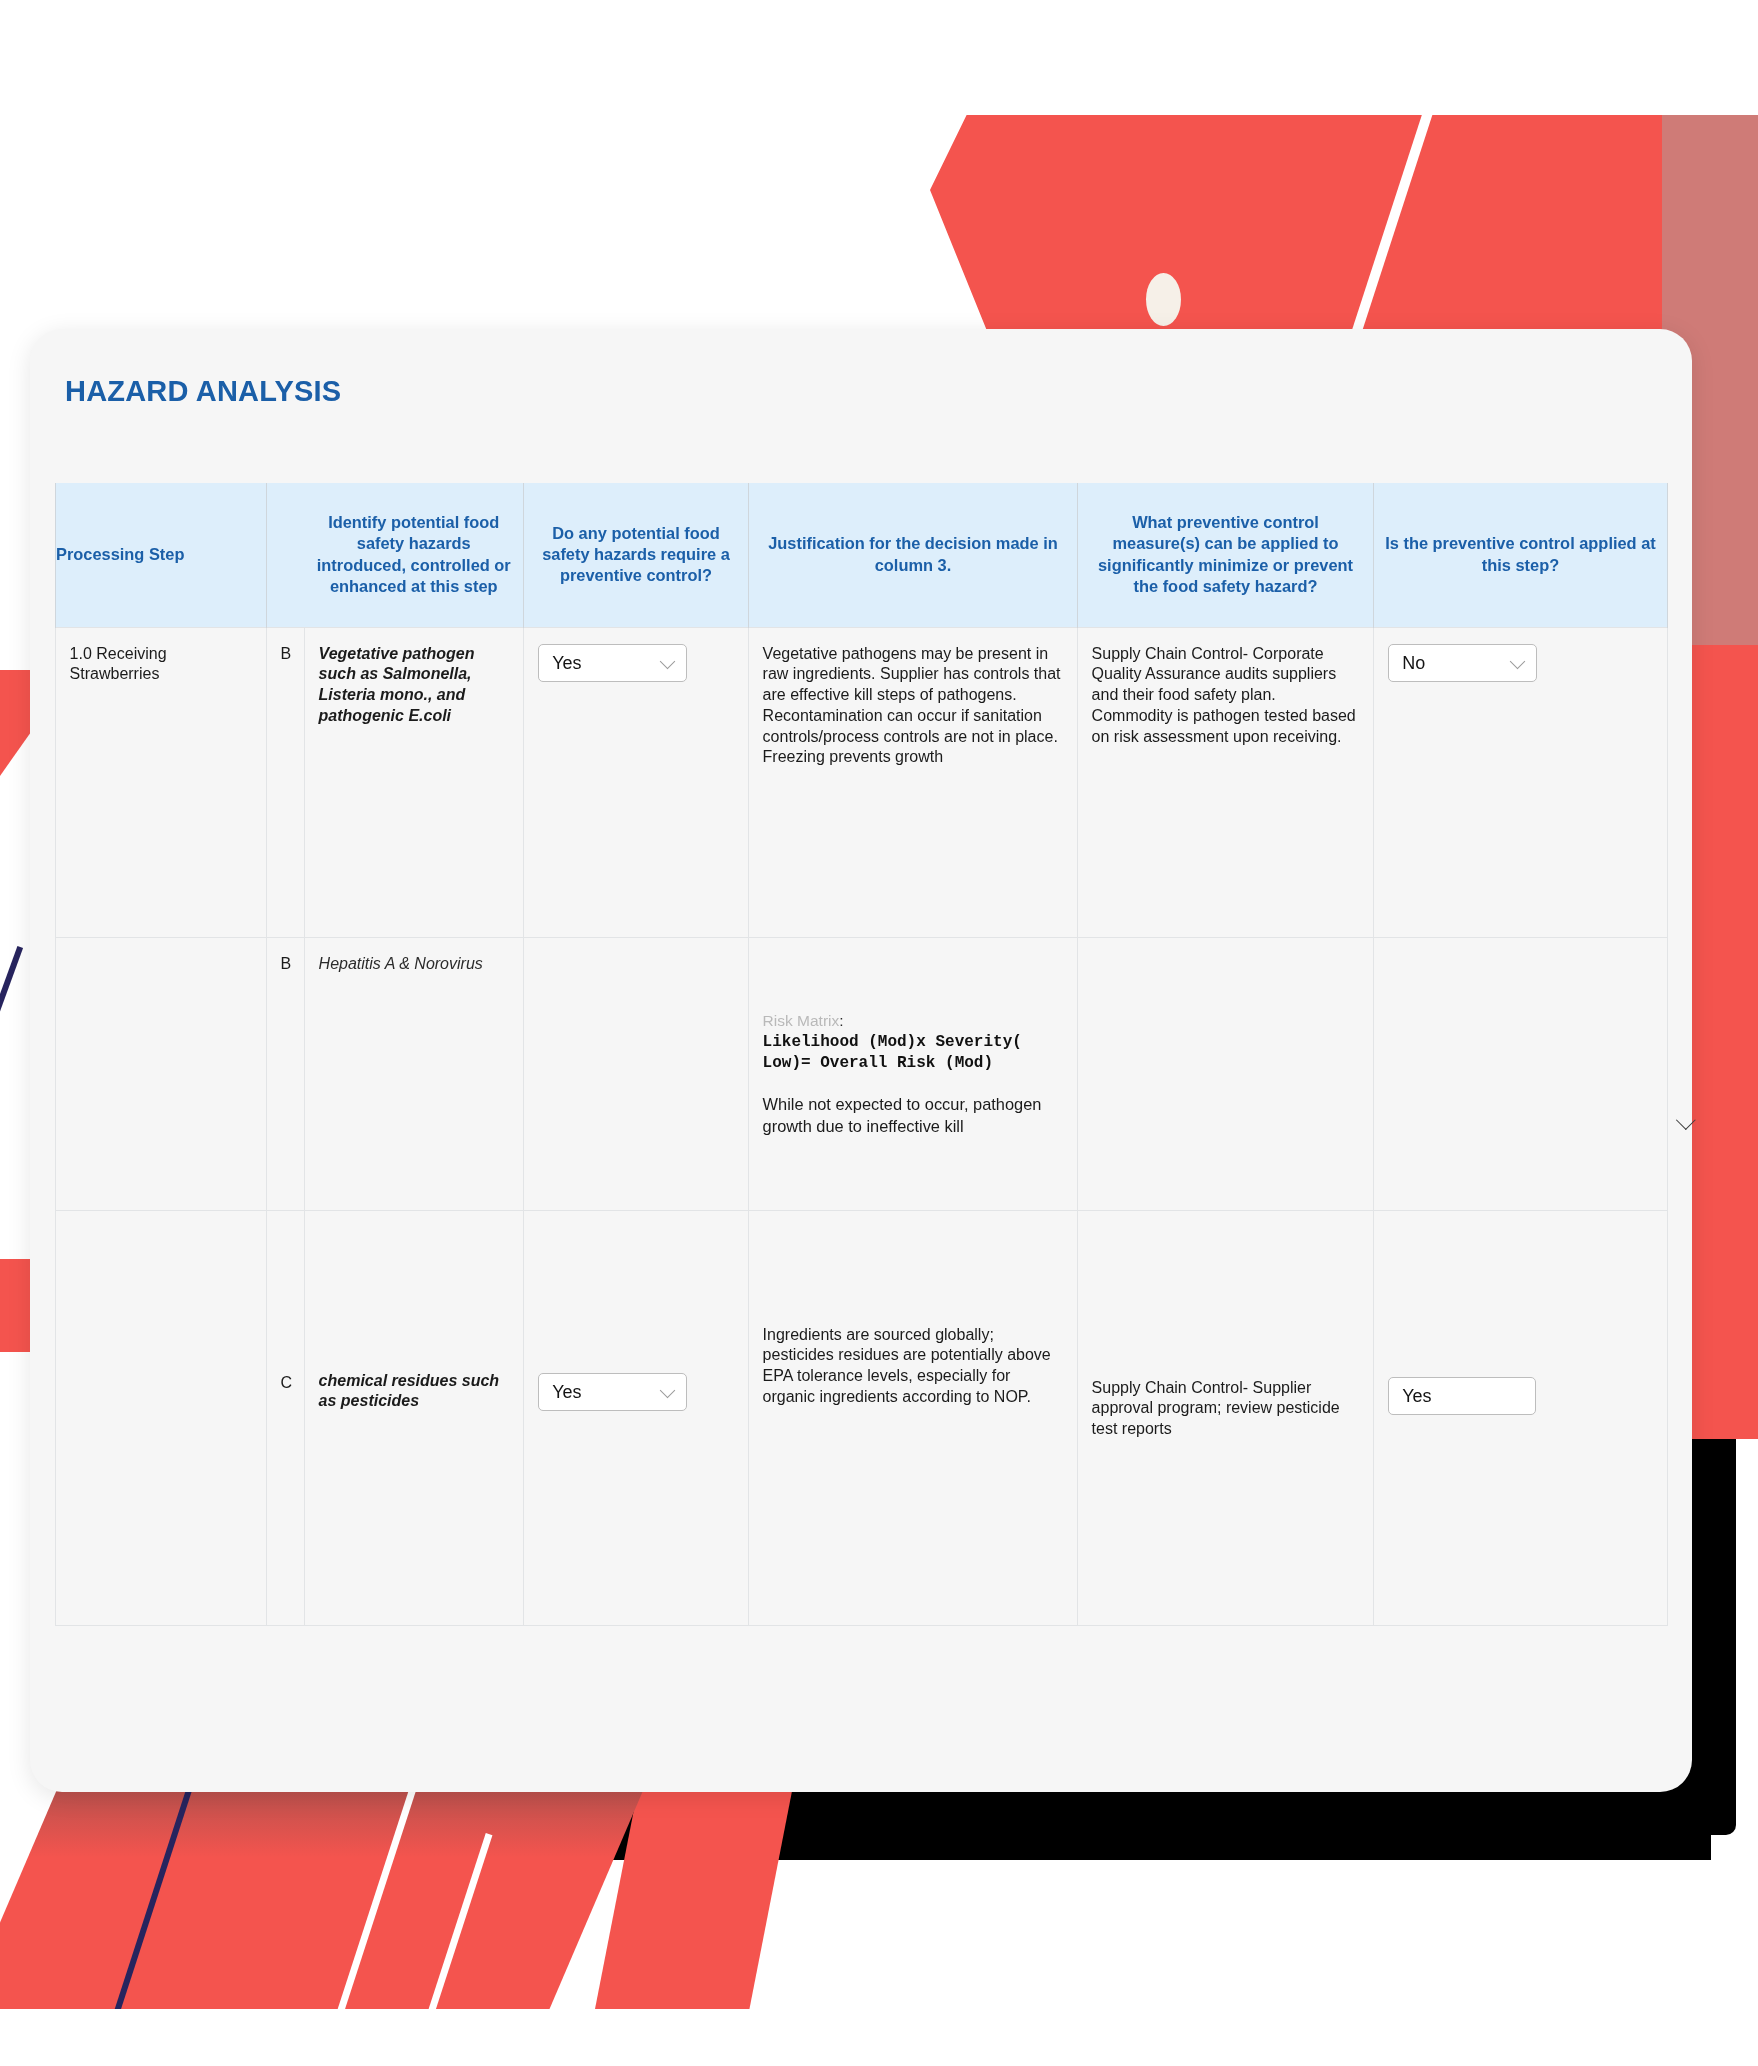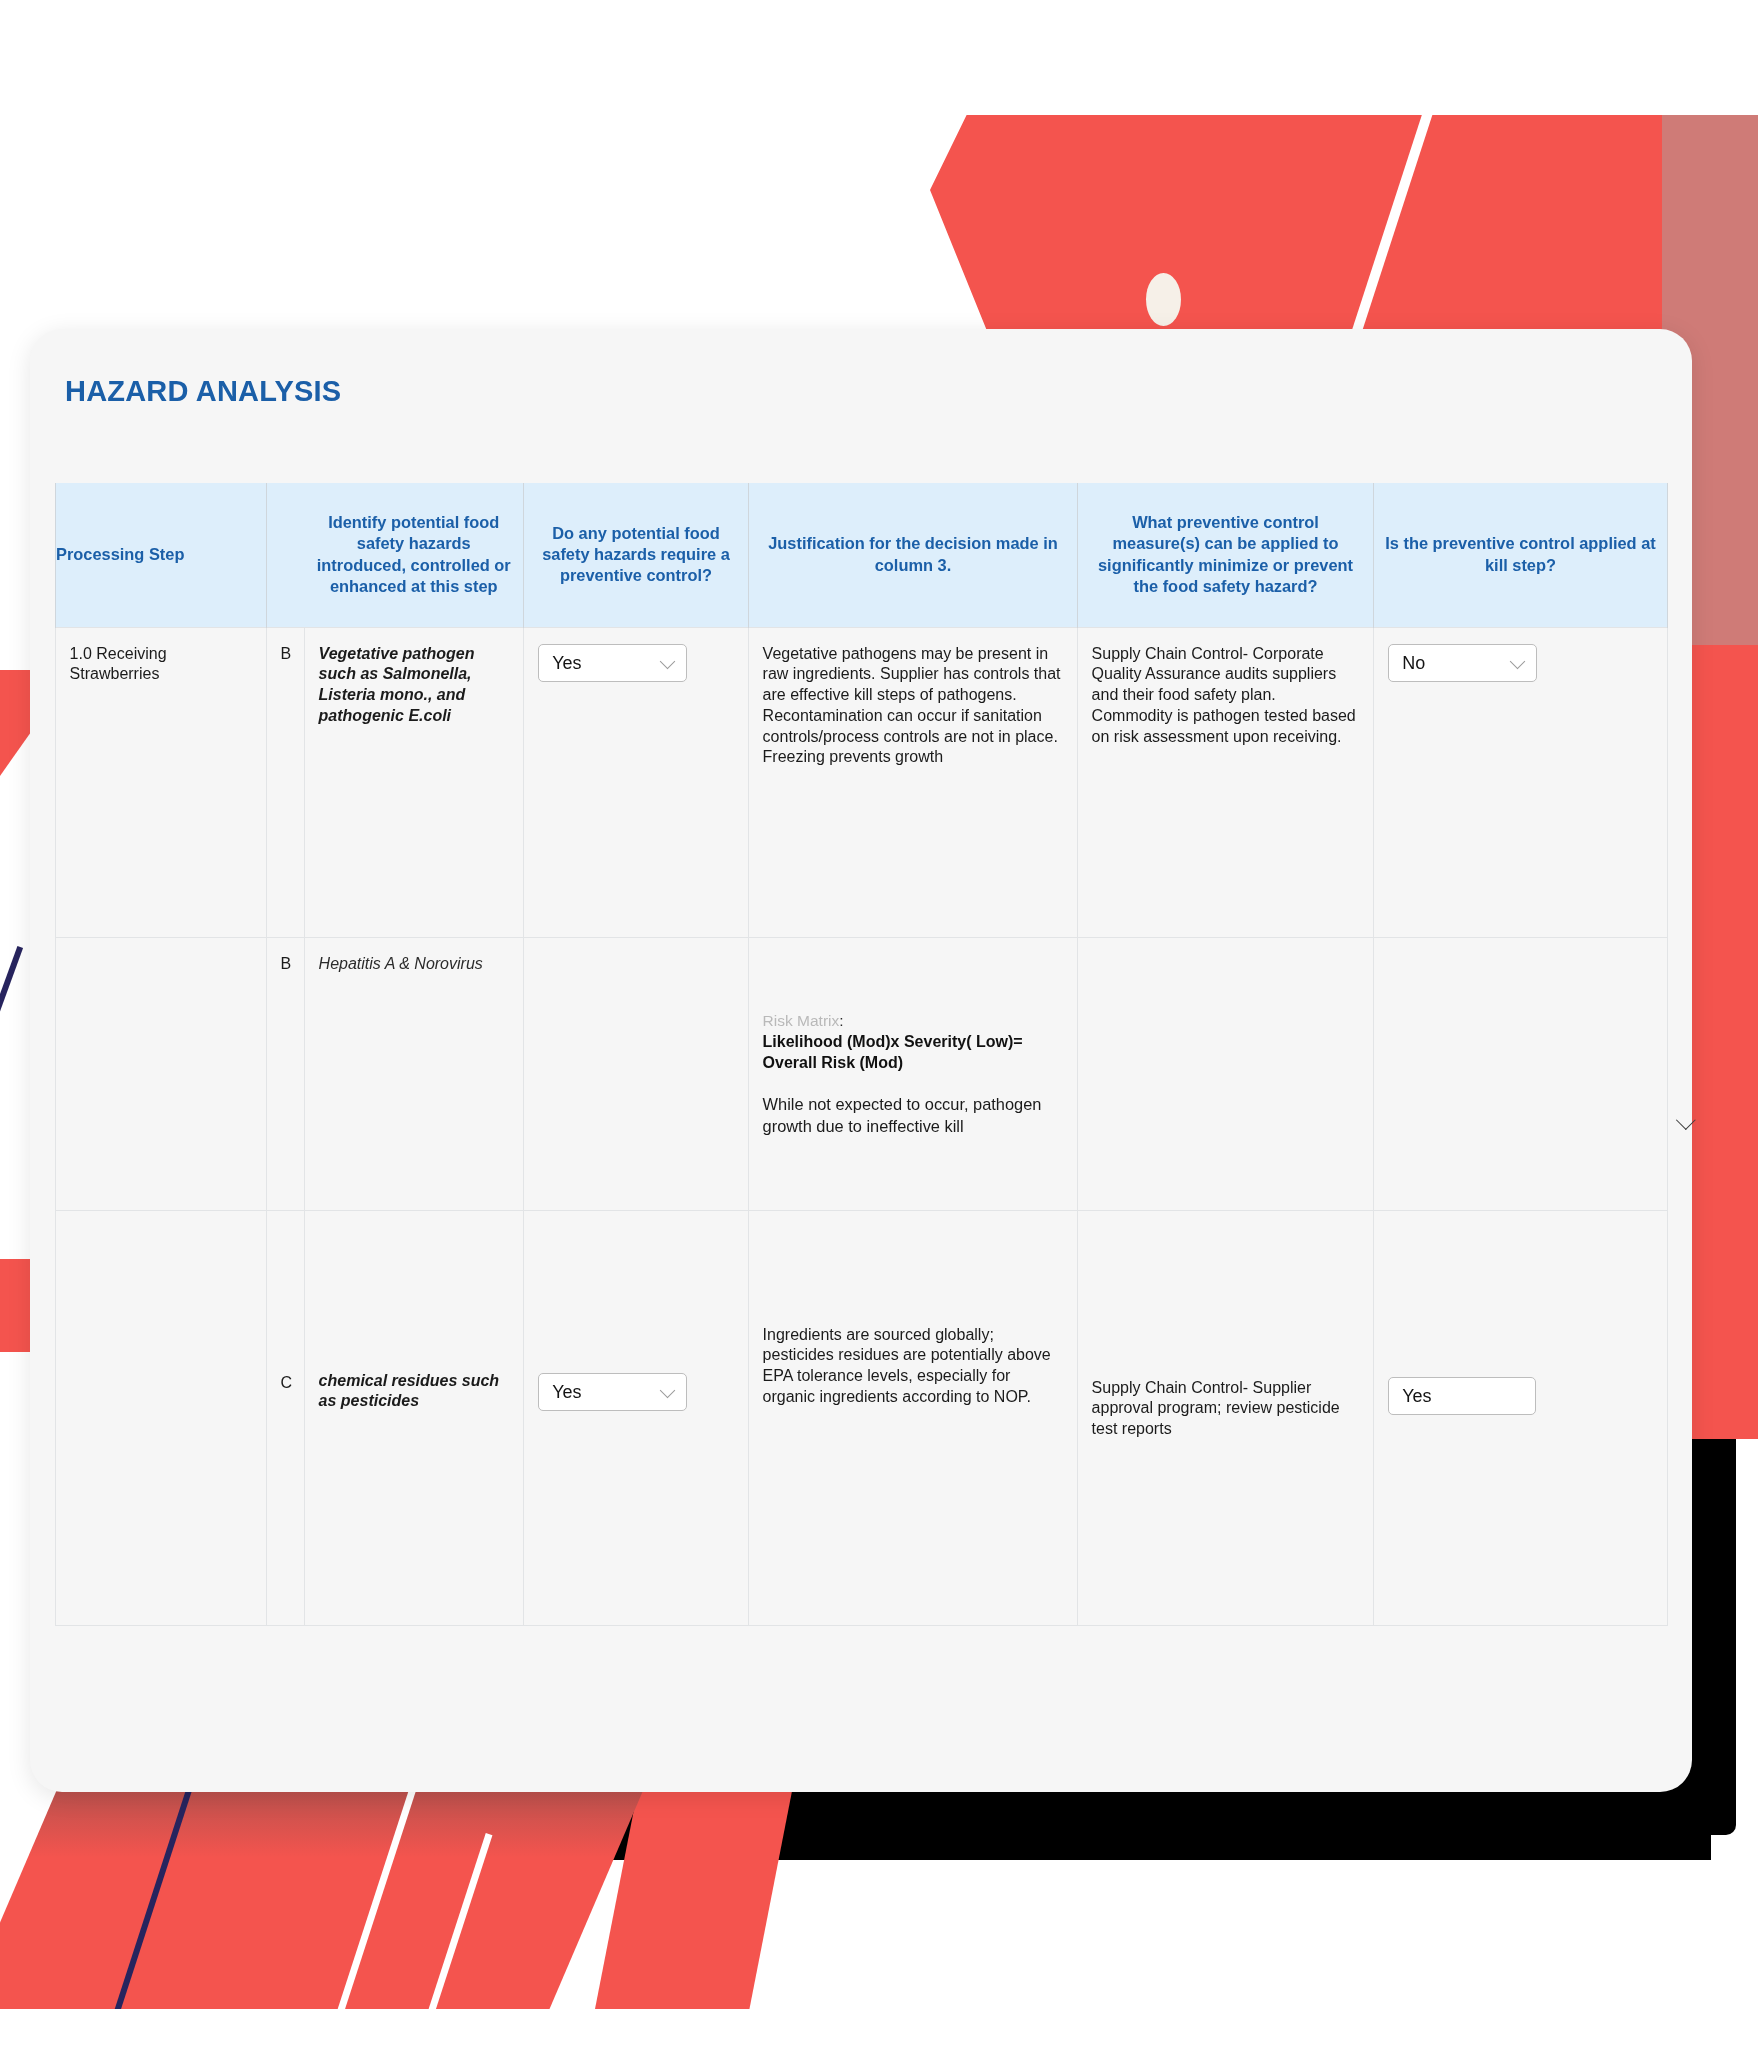--- a/index.html
+++ b/index.html
@@ -274,20 +274,21 @@
     font-size: 15.5px;
     font-weight: 500;
   }
   .risk-label .colon { color: #2a2a2a; }
   .risk-line {
     font-weight: 700;
     font-size: 16px;
     color: #111111;
     line-height: 1.30;
     margin-top: 1.2px;
+    font-family: Liberation Mono, monospace;
   }
   .risk-note {
     margin-top: 21px;
     margin-left: 0;
     font-size: 16.4px;
     line-height: 1.33;
     color: #1b1b1b;
   }
 
   
@@ -390,21 +391,21 @@
         </colgroup>
 
         <thead>
           <tr>
             <th class="step-th">Processing Step</th>
             <th class="code-th"></th>
             <th class="hazard-th">Identify potential food safety hazards introduced, controlled or enhanced at this step</th>
             <th>Do any potential food safety hazards require a preventive control?</th>
             <th>Justification for the decision made in column 3.</th>
             <th>What preventive control measure(s) can be applied to significantly minimize or prevent the food safety hazard?</th>
-            <th>Is the preventive control applied at kill step?</th>
+            <th>Is the preventive control applied at this step?</th>
           </tr>
         </thead>
 
         <tbody>
 
           <tr class="r1">
             <td class="cell-step">1.0 Receiving Strawberries</td>
             <td class="cell-code">B</td>
             <td class="cell-hazard">Vegetative pathogen such as Salmonella, Listeria mono., and pathogenic E.coli</td>
             <td class="cell-req">

